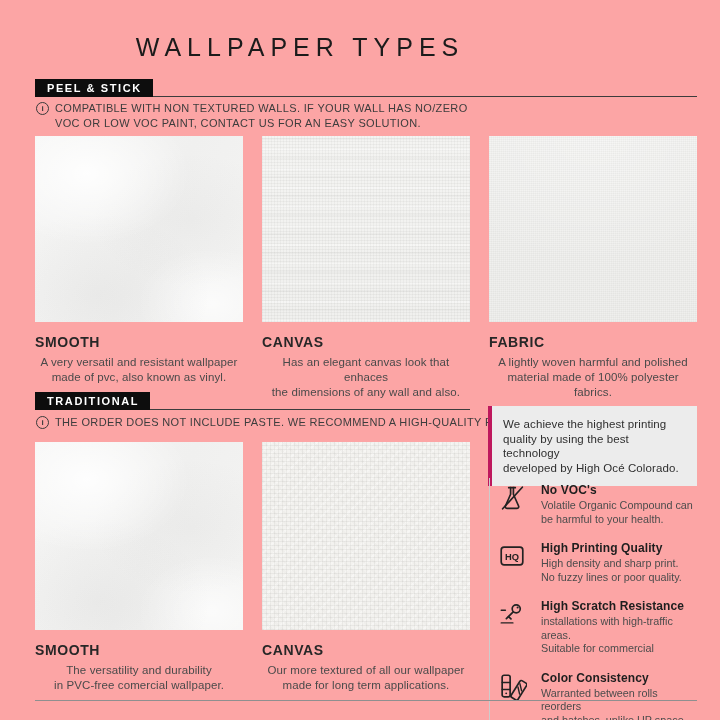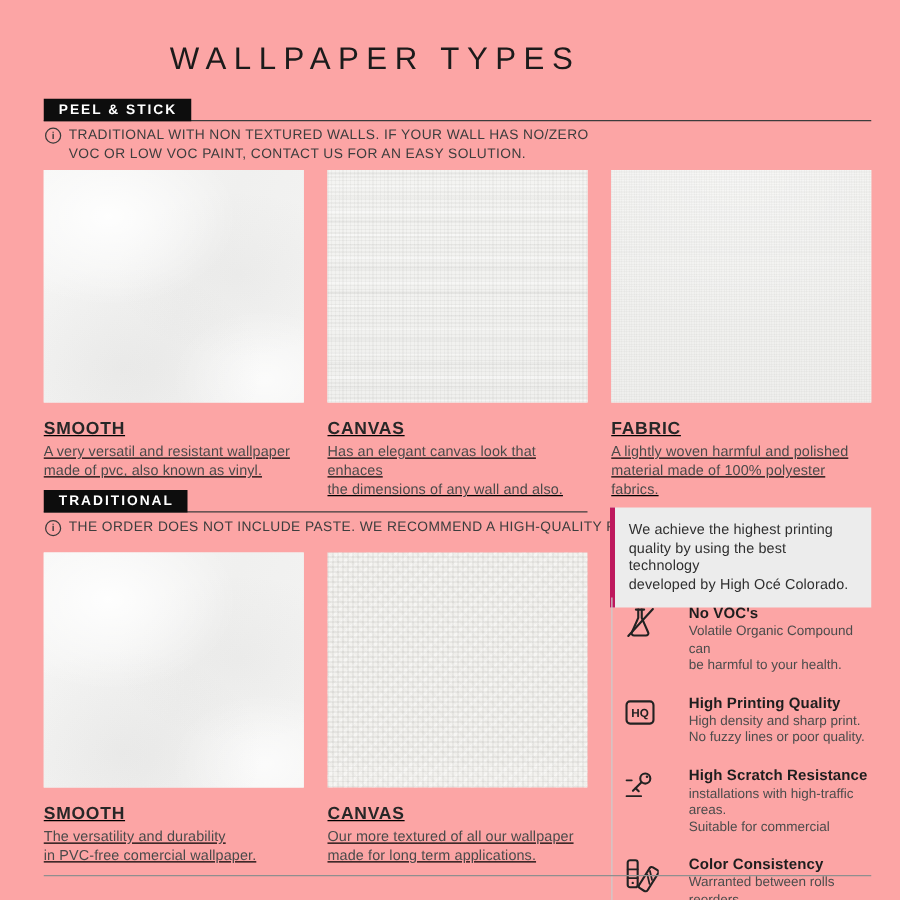--- a/index.html
+++ b/index.html
@@ -38,29 +38,29 @@
     flex:none;width:11px;height:11px;margin-top:1px;
     border:1px solid #3a3a3a;border-radius:50%;
     font-size:8px;line-height:11px;text-align:center;
     color:#3a3a3a;font-weight:700;font-style:normal;
   }
   .note-lines div{
     font-size:11px;line-height:14.5px;letter-spacing:.35px;color:#3d3d3d;
   }
 
   
-  .cards{position:absolute;display:grid;gap:19px;text-decoration:underline;}
+  .cards{position:absolute;display:grid;gap:19px;}
   .cards-row1{left:35px;top:136px;width:662px;grid-template-columns:1fr 1fr 1fr;}
   .cards-row2{left:35px;top:442px;width:435px;grid-template-columns:1fr 1fr;}
   .swatch{width:100%;height:186px;}
   .cards-row2 .swatch{height:188px;}
   .card-label{
     margin-top:12px;font-size:14px;font-weight:700;letter-spacing:.6px;color:#272727;
   }
-  .card-desc{margin-top:5px;}
+  .card-desc{margin-top:5px;text-align:center;}
   .card-desc div{font-size:11.5px;line-height:15px;color:#4a4a4a;letter-spacing:.1px;}
 
   
   .tex-smooth{
     background-color:#f4f4f3;
     background-image:
       radial-gradient(90% 70% at 25% 20%, rgba(255,255,255,.9) 0%, rgba(255,255,255,0) 55%),
       radial-gradient(80% 60% at 75% 45%, rgba(120,120,120,.05) 0%, rgba(120,120,120,0) 60%),
       radial-gradient(100% 80% at 30% 85%, rgba(110,110,110,.06) 0%, rgba(110,110,110,0) 55%),
       radial-gradient(60% 50% at 85% 90%, rgba(255,255,255,.7) 0%, rgba(255,255,255,0) 60%),
@@ -95,21 +95,21 @@
   .quote-box{
     position:absolute;left:488px;top:406px;width:209px;box-sizing:border-box;
     background:#ececec;border-left:4px solid #be185d;
     padding:11px 10px 11px 11px;
   }
   .quote-box div{font-size:11.5px;line-height:14.5px;color:#2f2f2f;letter-spacing:.1px;}
   .features{
     position:absolute;left:489px;top:478px;width:208px;box-sizing:border-box;
     border-left:1px solid #cccccc;padding:5px 0 0 7px;
   }
-  .feature{display:flex;gap:24px;margin-bottom:15px;}
+  .feature{display:flex;gap:14px;margin-bottom:15px;}
   .f-icon{flex:none;width:30px;height:30px;}
   .f-title{font-size:12px;font-weight:700;color:#1e1e1e;letter-spacing:.1px;}
   .f-desc{margin-top:2px;}
   .f-desc div{font-size:10.8px;line-height:13.5px;color:#4c4c4c;}
 
   .bottom-line{position:absolute;left:35px;top:700px;width:662px;height:1px;background:#8f8f8f;}
 
   svg .st{stroke:#222;stroke-width:1.8;fill:none;stroke-linecap:round;stroke-linejoin:round;}
   svg .st-thin{stroke:#222;stroke-width:1.5;fill:none;stroke-linecap:round;}
 </style>
@@ -119,21 +119,21 @@
 <div class="poster">
 
   <h1 class="page-title">WALLPAPER TYPES</h1>
 
   <span class="badge badge-1">PEEL &amp; STICK</span>
   <div class="hline hline-1"></div>
 
   <div class="note note-1">
     <span class="info-icon">i</span>
     <div class="note-lines">
-      <div>TRADITIONAL WITH NON TEXTURED WALLS. IF YOUR WALL HAS NO/ZERO</div>
+      <div>COMPATIBLE WITH NON TEXTURED WALLS. IF YOUR WALL HAS NO/ZERO</div>
       <div>VOC OR LOW VOC PAINT, CONTACT US FOR AN EASY SOLUTION.</div>
     </div>
   </div>
 
   <div class="cards cards-row1">
     <div class="card">
       <div class="swatch tex-smooth"></div>
       <div class="card-label">SMOOTH</div>
       <div class="card-desc">
         <div>A very versatil and resistant wallpaper</div>

